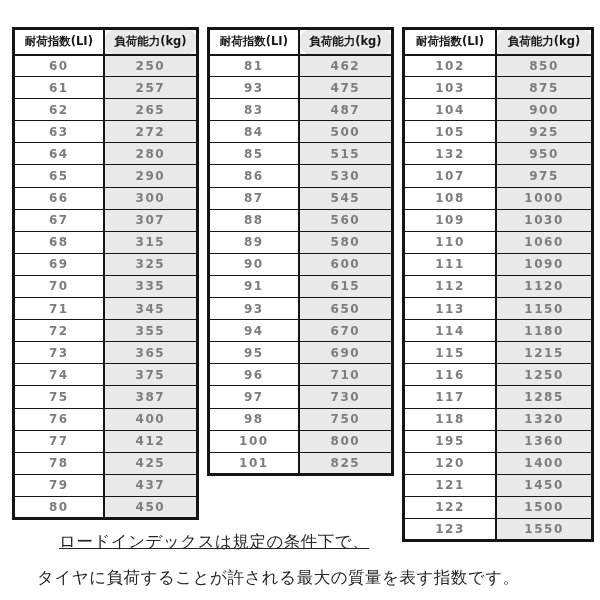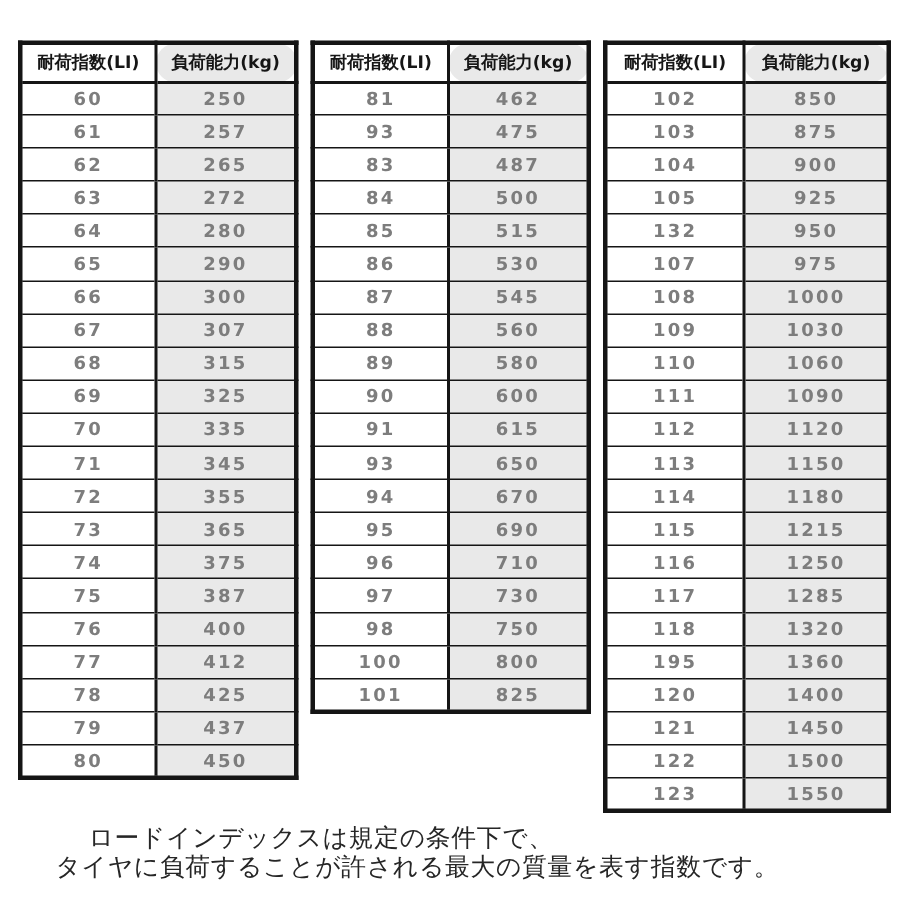--- a/index.html
+++ b/index.html
@@ -51,21 +51,21 @@
   }
   .li-table td.col-kg { background: #e9e9e9; border-left: 2px solid #151515; }
   .col-li { width: 49%; }
   .caption-line {
     position: absolute;
     font-size: 16.5px;
     color: #262626;
     letter-spacing: 0.5px;
     white-space: nowrap;
   }
-  .caption-line.l1 { left: 59px; top: 548px; }
+  .caption-line.l1 { left: 59px; top: 531px; text-decoration: underline; }
   .caption-line.l2 { left: 37px; top: 567px; }
 </style>
 </head>
 <body>
 
 <div class="page">
 
   <table class="li-table t1">
     <thead>
       <tr>

